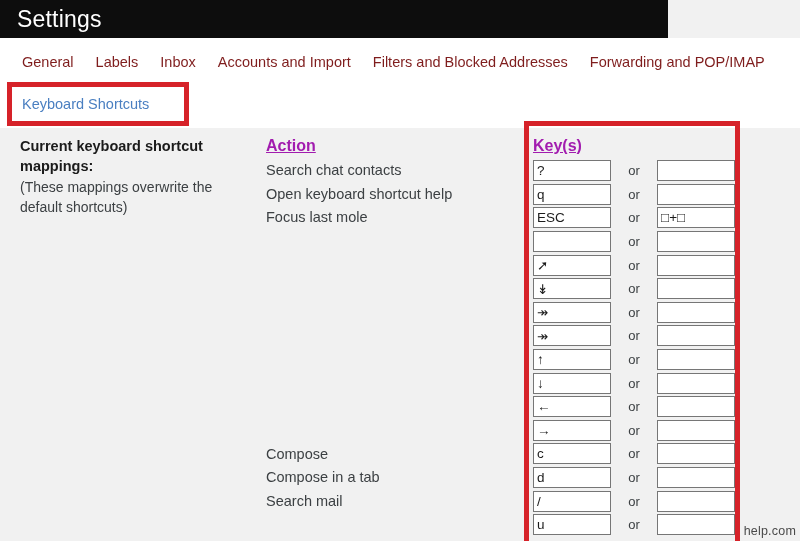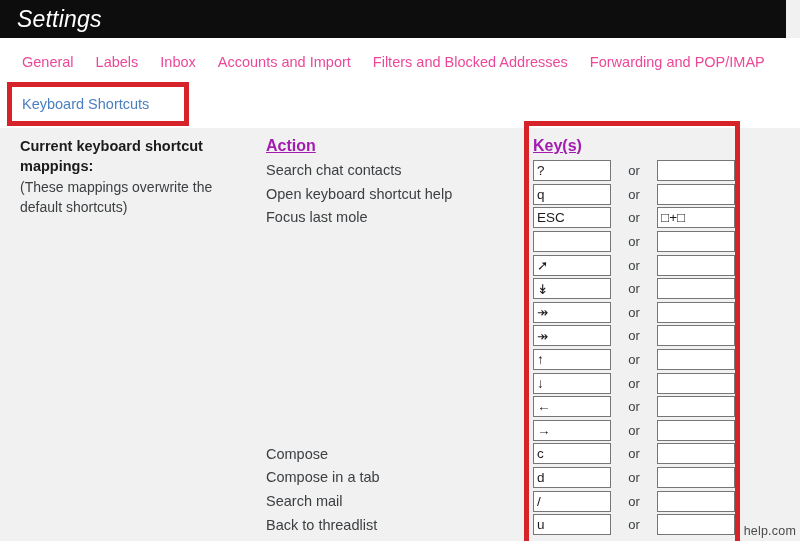--- a/index.html
+++ b/index.html
@@ -13,23 +13,22 @@
     overflow: hidden;
     font-family: "Liberation Sans", sans-serif;
     position: relative;
     background: #f1f1f1;
   }
 
   
   .topbar {
     position: absolute;
     left: 0; top: 0;
-    width: 786px; height: 38px;
+    width: 668px; height: 38px;
     background: #0d0d0d;
-    font-style: italic;
   }
   .topbar-title {
     position: absolute;
     left: 17px; top: 4px;
     color: #ffffff;
     font-size: 23px;
     font-weight: 400;
     letter-spacing: 0.2px;
     line-height: 30px;
     white-space: nowrap;
@@ -44,21 +43,21 @@
   }
   .tabrow {
     position: absolute;
     left: 22px; top: 14px;
     display: flex;
     align-items: center;
     white-space: nowrap;
   }
   .tab {
     font-size: 14.5px;
-    color: #ec4899;
+    color: #7f1d1d;
     margin-right: 22px;
     line-height: 20px;
     cursor: pointer;
   }
   .tab:last-child { margin-right: 0; }
 
   .subtabrow {
     position: absolute;
     left: 22px; top: 56px;
     white-space: nowrap;
@@ -217,21 +216,20 @@
     <div class="action-list">
       <div class="action-item">Search chat contacts</div>
       <div class="action-item">Open keyboard shortcut help</div>
       <div class="action-item">Focus last mole</div>
     </div>
     <div class="action-gap"></div>
     <div class="action-list-bottom">
       <div class="action-item">Compose</div>
       <div class="action-item">Compose in a tab</div>
       <div class="action-item">Search mail</div>
-      <div class="action-item">Back to threadlist</div>
     </div>
   </div>
 
   <div class="keys-col">
     <div class="keys-head-wrap">
       <span class="col-head">Key(s)</span>
     </div>
     <div id="key-rows">
         <div class="key-row">
           <input type="text" class="key-input" value="?" style="">

